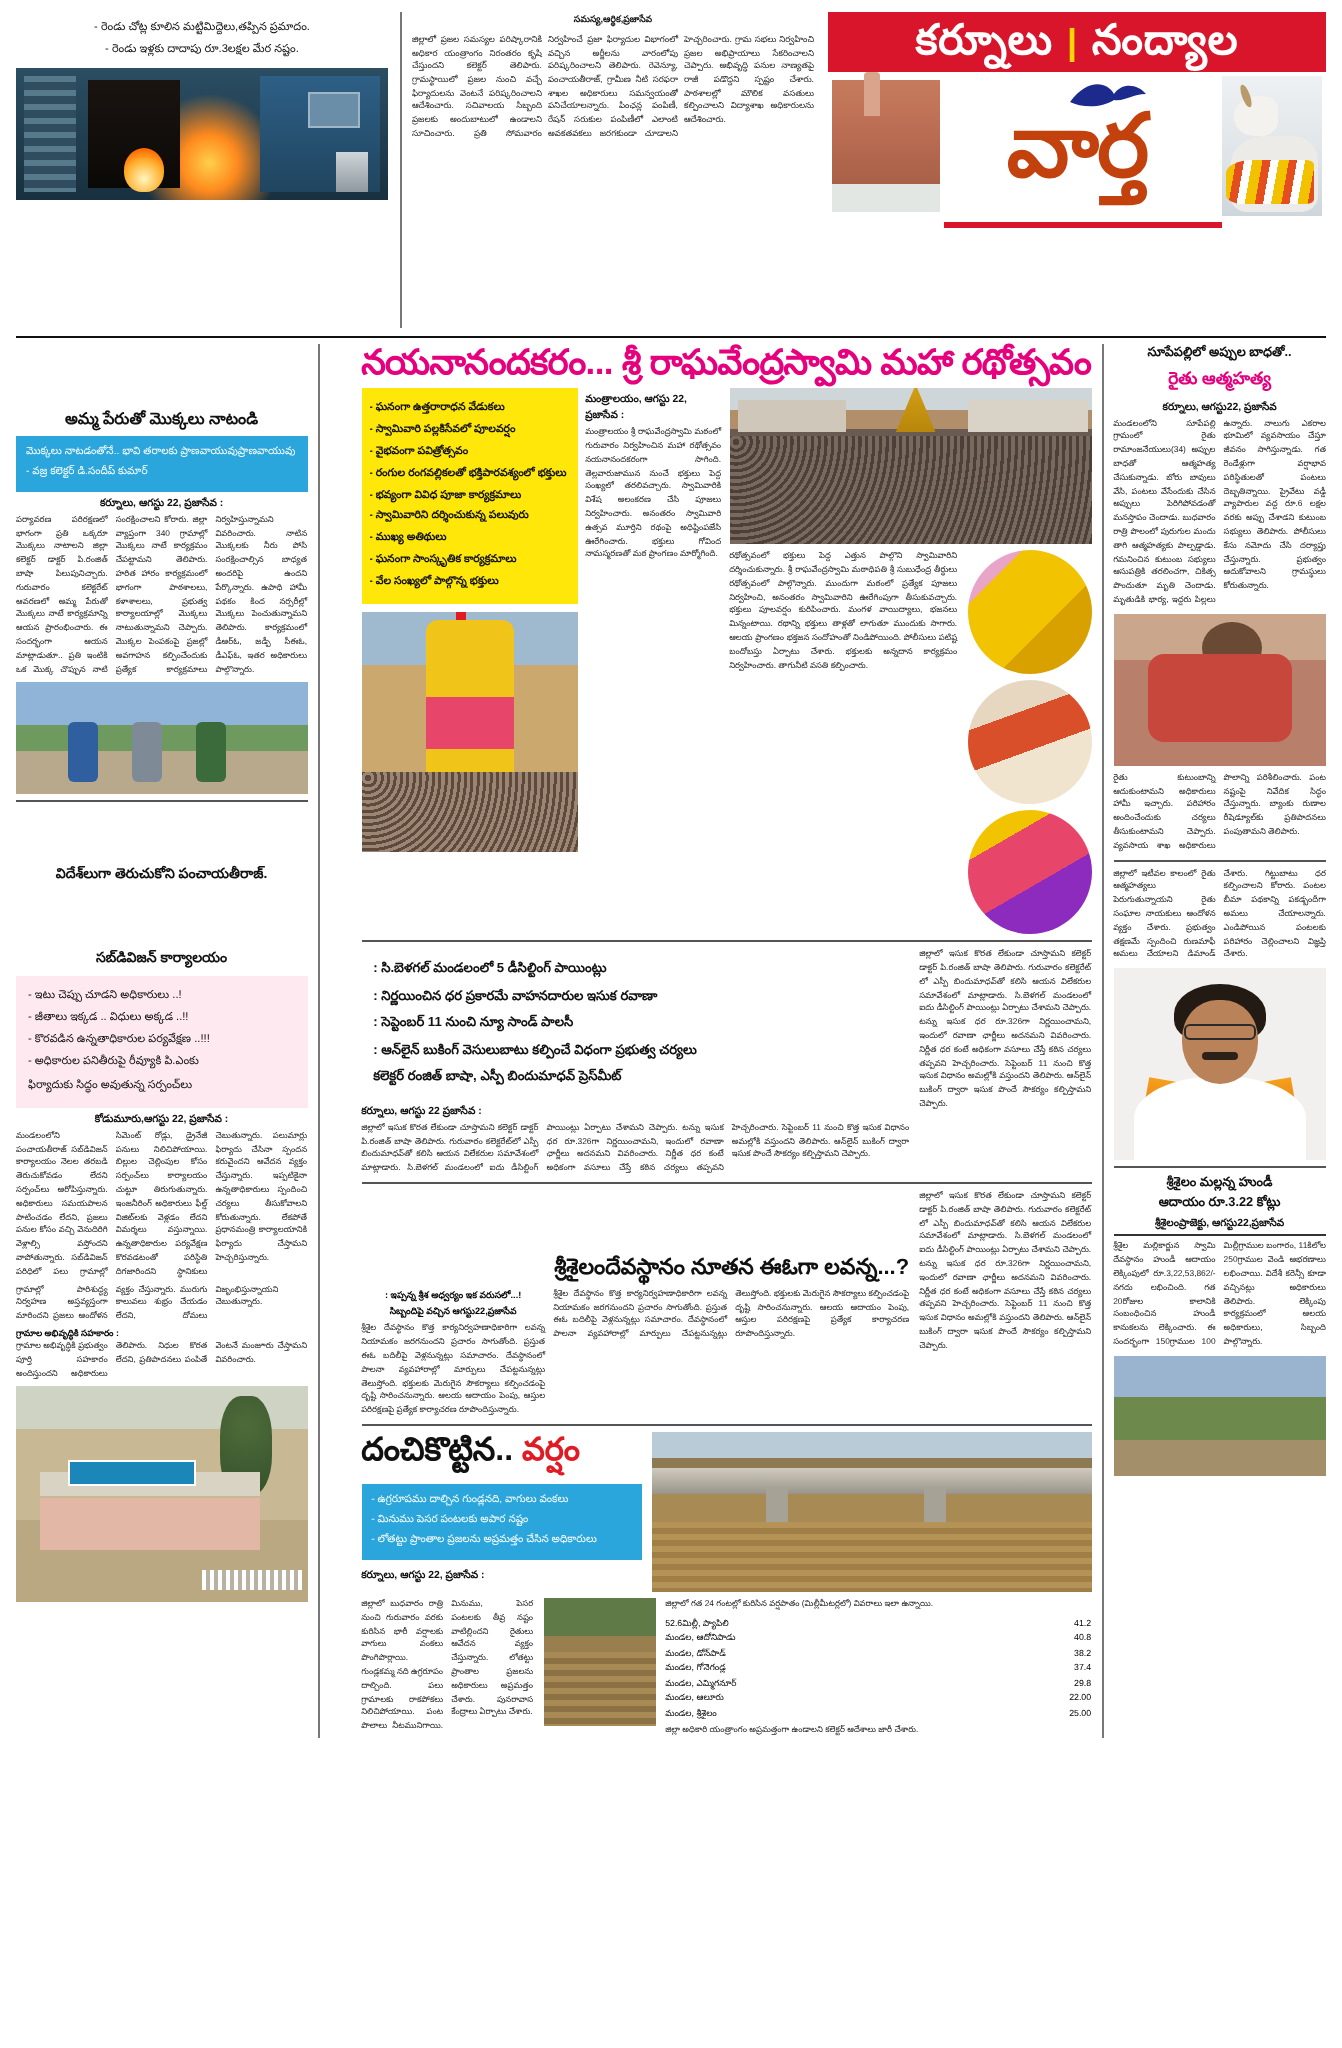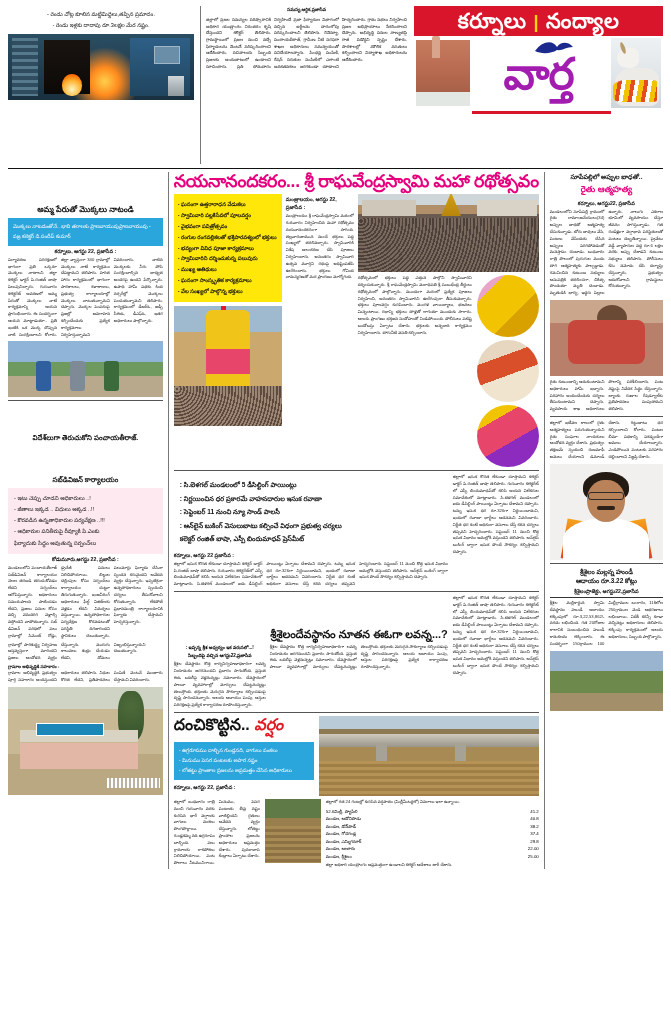--- a/index.html
+++ b/index.html
@@ -50,21 +50,21 @@
   .brand-fort{ position:absolute; left:2px; top:4px; width:54px; height:66px;
      background:linear-gradient(180deg,#c77b5e 0%,#b86b50 45%,#9d5a43 100%); }
   .brand-fort .tower{position:absolute;left:16px;top:-4px;width:8px;height:22px;background:#d8a48c;border-radius:2px 2px 0 0;}
   .brand-fort .base{position:absolute;left:0;bottom:0;width:100%;height:14px;background:#e3e7e4;}
   .brand-bull{ position:absolute; right:2px; top:2px; width:50px; height:70px;
      background:linear-gradient(180deg,#eef1f3 0%,#dfe4e8 60%,#cfd6db 100%); overflow:hidden;}
   .brand-bull .body{position:absolute;left:4px;bottom:2px;width:44px;height:38px;background:#ecebe7;border-radius:40% 30% 20% 20%;}
   .brand-bull .cloth{position:absolute;left:2px;bottom:6px;width:44px;height:22px;background:repeating-linear-gradient(100deg,#f2c200 0 5px,#e44d1e 5px 9px,#ffffff 9px 13px);border-radius:30% 10% 10% 20%;}
   .brand-bull .head{position:absolute;left:6px;top:10px;width:22px;height:20px;background:#f4f2ee;border-radius:55% 35% 40% 50%;}
   .brand-bull .horn{position:absolute;left:10px;top:4px;width:4px;height:12px;background:#b99b6a;border-radius:50%;transform:rotate(-20deg);}
-  .brand-word{ font-size:44px; font-weight:bold; color:#a21caf; letter-spacing:-1px; line-height:.9; position:relative; z-index:2;text-align:center;}
+  .brand-word{ font-size:44px; font-weight:bold; color:#c2410c; letter-spacing:-1px; line-height:.9; position:relative; z-index:2;text-align:center;}
   .brand-bird{ position:absolute; left:50%; top:2px; transform:translateX(-6px); z-index:3;}
   .brand-underline{height:3px;background:#d8152a;margin:0 52px 0 58px;}
   .datebar{ background:#fdf0a8; border-top:1.2px solid #d8152a; border-bottom:1.2px solid #d8152a;
     display:flex; justify-content:space-between; padding:2.5px 14px; font-size:7.5px; font-weight:bold; color:#222; margin-top:2px;}
 
   
   .hr-thick { border-top:1.6px solid #111; margin:4px 0 3px; }
   .hr-thin  { border-top:.8px solid #555; margin:3px 0; }
   .vline { border-left:.8px solid #777; }
 
@@ -74,21 +74,21 @@
   .col-m { flex:1; }
   .col-r { width:142px; }
 
   .hl-center{ text-align:center; font-weight:bold; color:#111; line-height:1.25;margin-top:33px; }
   .hl-md { font-size:8px; }
   .hl-sm { font-size:7px; }
 
   .main-head{ text-align:center; font-weight:bold; color:#e6007e; font-size:17.5px;
      letter-spacing:-.3px; line-height:1.1; white-space:nowrap; }
   .red-head{ text-align:center; font-weight:bold; font-size:16px; color:#111; }
-  .red-head .red{ color:#e01b24;font-style:italic; }
+  .red-head .red{ color:#e01b24; }
 
   .ybox{ background:#ffe70a; padding:5px 4px; font-size:5.4px; line-height:2.0; color:#111; font-weight:600; }
   .ybox div{ white-space:nowrap; overflow:hidden; }
   .cyanbox{ background:#2aa6dd; color:#fff; font-size:5.2px; line-height:1.9; padding:4px 5px; }
   .pinkbox{ background:#fde9ef; font-size:5.6px; line-height:2.0; padding:5px 6px; color:#111; }
   .bulletbox{ font-size:6.6px; line-height:2.05; padding:4px 4px 4px 6px; color:#111; font-weight:600;}
 
   .dateline{ font-size:5.2px; font-weight:bold; text-align:center; color:#111; padding:2px 0 1px; }
   .bodytext{ font-size:4.2px; line-height:1.62; text-align:justify; color:#1c1c1c; }
   .c2{ column-count:2; column-gap:4px; }
@@ -229,21 +229,21 @@
       <div class="bodytext c3">గ్రామాల అభివృద్ధికి ప్రభుత్వం పూర్తి సహకారం అందిస్తుందని అధికారులు తెలిపారు. నిధుల కొరత లేదని, ప్రతిపాదనలు పంపితే వెంటనే మంజూరు చేస్తామని వివరించారు.</div>
       <div class="photo ph-house" style="margin-top:3px">
         <div class="tree"></div>
           <div class="roof"></div>
           <div class="wall"></div>
           <div class="sign"></div>
           <div class="fence"></div>
       </div>
     </div>
 
-    <div class="col-m vline" style="padding-left:5px">
+    <div class="col-m vline" style="padding-left:21px">
 
       <div class="main-head">నయనానందకరం... శ్రీ రాఘవేంద్రస్వామి మహా రథోత్సవం</div>
 
       <div style="display:flex;gap:4px;margin-top:3px">
         <div style="width:108px">
           <div class="ybox">
             <div>- ఘనంగా ఉత్తరారాధన వేడుకలు</div>
             <div>- స్వామివారి పల్లకిసేవలో పూలవర్షం</div>
             <div>- వైభవంగా పవిత్రోత్సవం</div>
             <div>- రంగుల రంగవల్లికలతో భక్తిపారవశ్యంలో భక్తులు</div>

